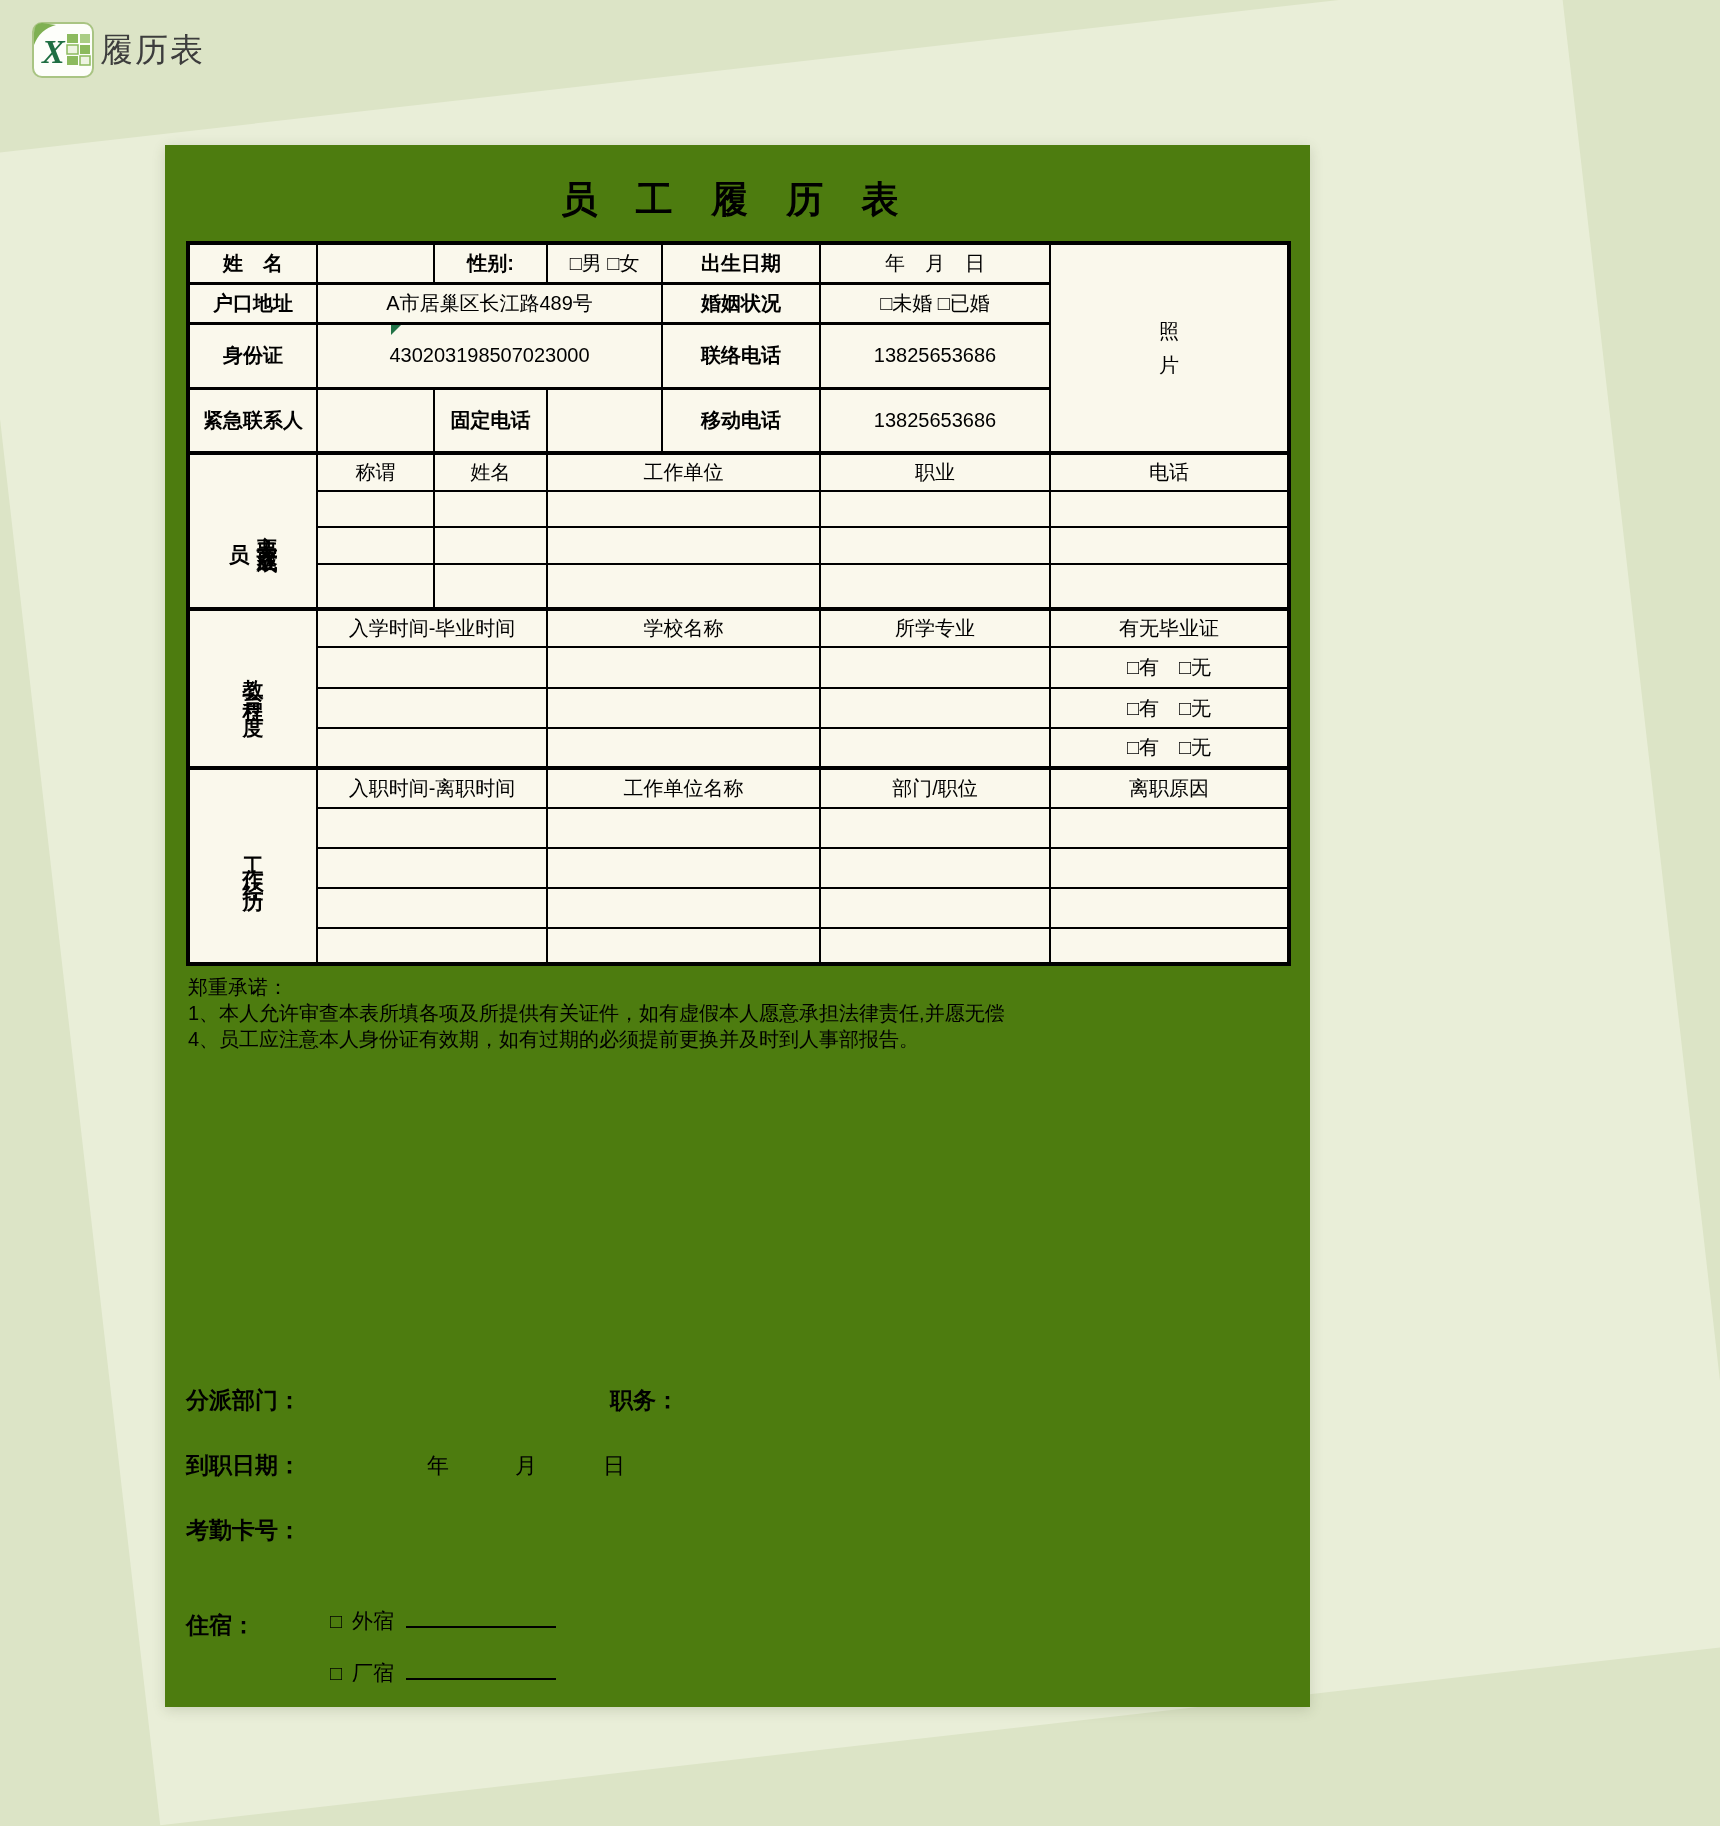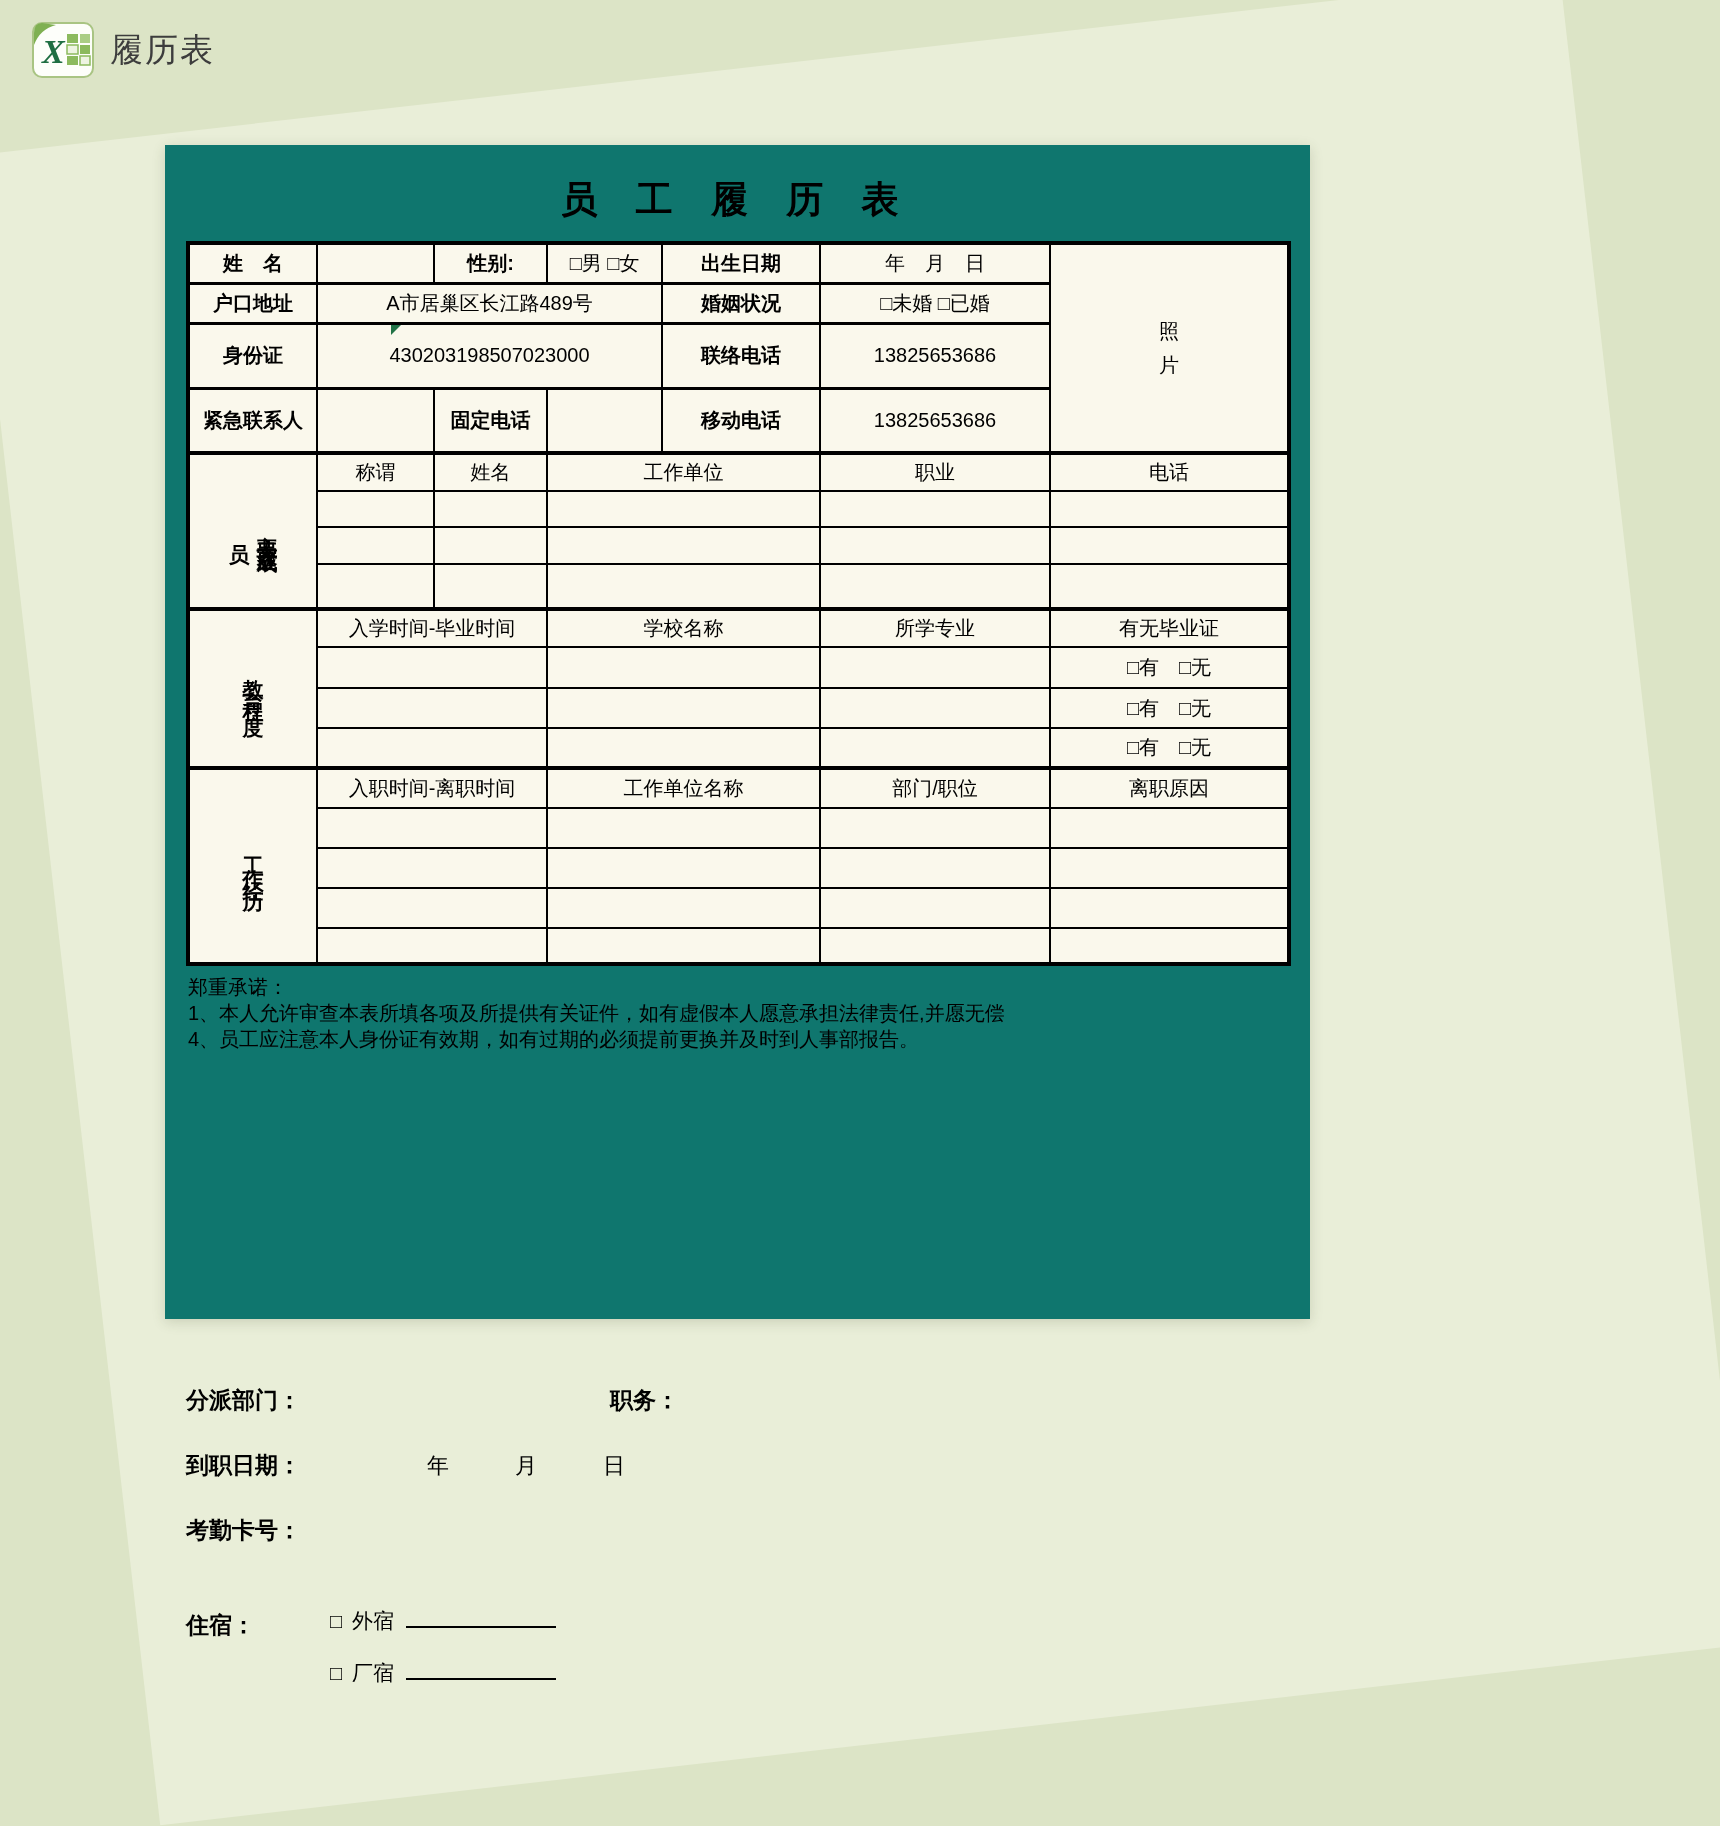--- a/index.html
+++ b/index.html
@@ -1,22 +1,22 @@
 <!DOCTYPE html>
 <html><head>
 <meta charset="utf-8">
 <style>
   html,body{margin:0;padding:0;}
   body{font-family:"Liberation Sans",sans-serif;}
   .page{position:relative;width:1720px;height:1826px;background:#dce4c6;overflow:hidden;}
   .bg-card{position:absolute;left:60px;top:60px;width:1600px;height:1680px;background:#e9eed8;transform:rotate(-6.5deg);}
   .topbar{position:absolute;left:0;top:0;width:100%;height:100px;display:flex;align-items:center;}
   .xlicon{display:inline-block;margin-left:30px;width:66px;height:62px;}
-  .topbar-title{margin-left:14px;font-size:33px;color:#3d3d3d;letter-spacing:2px;}
-  .sheet{position:absolute;left:165px;top:145px;width:1145px;height:1174px;background:#0f766e;box-shadow:0 3px 12px rgba(60,70,40,0.18);}
+  .topbar-title{margin-left:4px;font-size:33px;color:#3d3d3d;letter-spacing:2px;}
+  .sheet{position:absolute;left:165px;top:145px;width:1145px;height:1562px;background:#4d7c0f;box-shadow:0 3px 12px rgba(60,70,40,0.18);}
   .form-title{margin:30px 0 0 21px;width:1101px;text-align:center;font-size:37px;font-weight:bold;letter-spacing:14px;color:#000;}
   .form-table{border-collapse:collapse;table-layout:fixed;width:1101px;margin:16px 0 0 21px;border:4px solid #000;background:#faf8ec;}
   .form-table td{border:2px solid #000;padding:0 4px;font-size:20px;color:#000;text-align:center;vertical-align:middle;overflow:hidden;}
   .form-table tr.r-basic td{border-top-width:3px;border-bottom-width:3px;}
   .form-table tr.sec td{border-top-width:4px;}
   .lbl{font-weight:bold;font-size:21px;}
   .hdr{font-size:20px;}
   .rel{position:relative;}
   .tri{position:absolute;left:73px;top:0;width:0;height:0;border-top:10px solid #217346;border-right:10px solid transparent;}
   .stack{white-space:pre-line;line-height:1.7;font-size:20px;}

